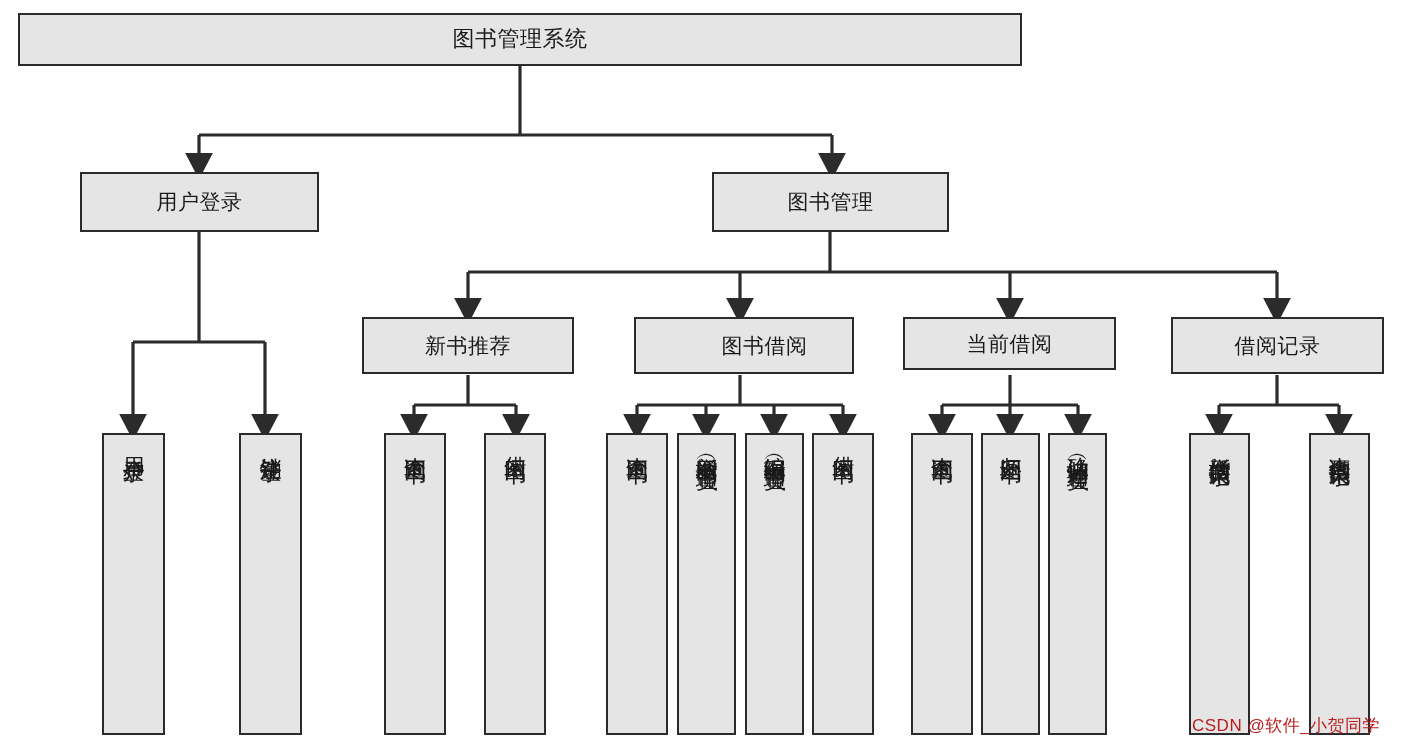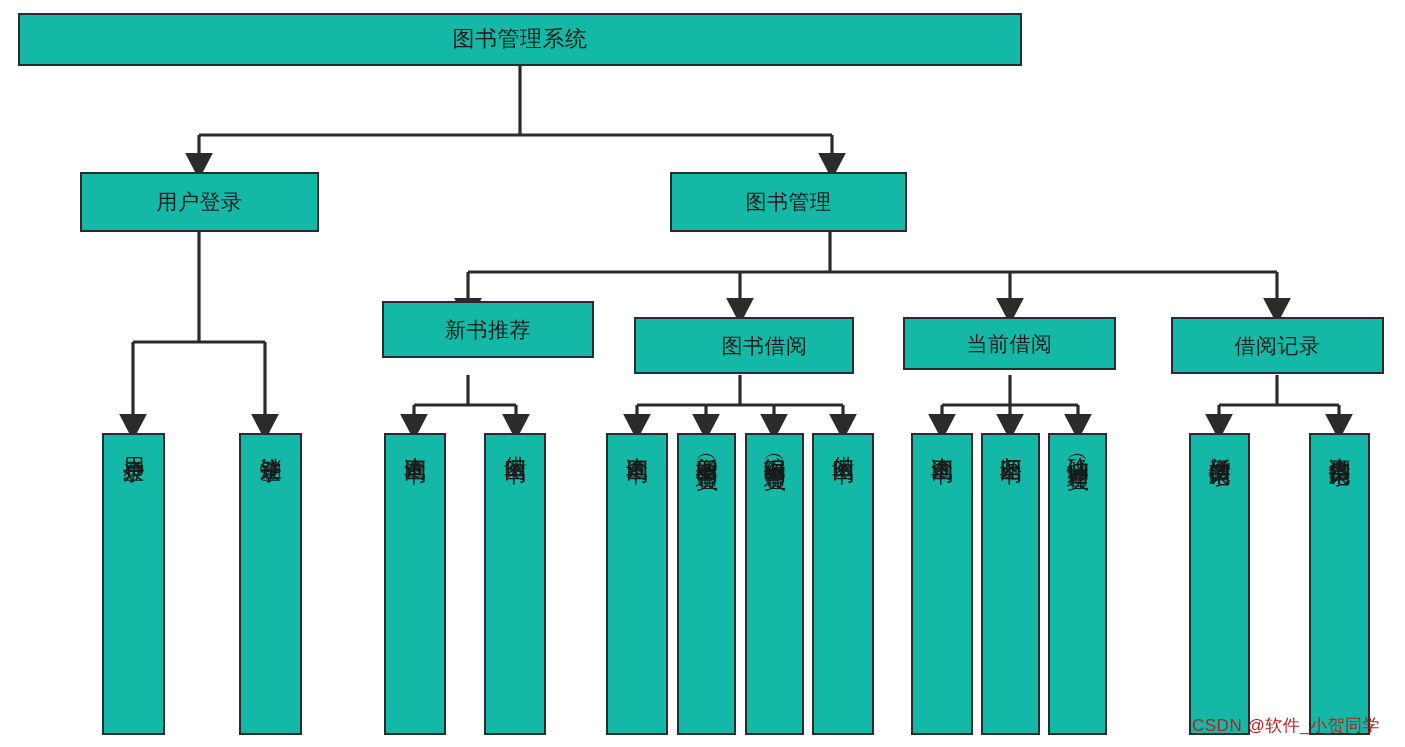--- a/index.html
+++ b/index.html
@@ -21,21 +21,21 @@
     position: absolute;
     left: 0;
     top: 0;
     width: 1405px;
     height: 747px;
     pointer-events: none;
   }
   .node {
     position: absolute;
     box-sizing: border-box;
-    background: #14b8a6;
+    background: #e5e5e5;
     border: 2px solid #2b2b2b;
     display: flex;
     align-items: center;
     justify-content: center;
     color: #1a1a1a;
   }
   .node .label {
     display: block;
     text-align: center;
     line-height: 1.12;
@@ -125,25 +125,25 @@
     </g>
   </svg>
 
   <div class="node root horiz" style="left:18px; top:13px; width:1004px; height:53px;">
     <span class="label">图书管理系统</span>
   </div>
 
   <div class="node horiz" style="left:80px; top:172px; width:239px; height:60px;">
     <span class="label">用户登录</span>
   </div>
-  <div class="node horiz" style="left:670px; top:172px; width:237px; height:60px;">
+  <div class="node horiz" style="left:712px; top:172px; width:237px; height:60px;">
     <span class="label">图书管理</span>
   </div>
 
-  <div class="node horiz" style="left:362px; top:301px; width:212px; height:57px;margin-left:20px;">
+  <div class="node horiz" style="left:362px; top:317px; width:212px; height:57px;">
     <span class="label">新书推荐</span>
   </div>
   <div class="node horiz" style="left:634px; top:317px; width:220px; height:57px;padding-left:41px;">
     <span class="label">图书借阅</span>
   </div>
   <div class="node horiz" style="left:903px; top:317px; width:213px; height:53px;">
     <span class="label">当前借阅</span>
   </div>
   <div class="node horiz" style="left:1171px; top:317px; width:213px; height:57px;">
     <span class="label">借阅记录</span>

